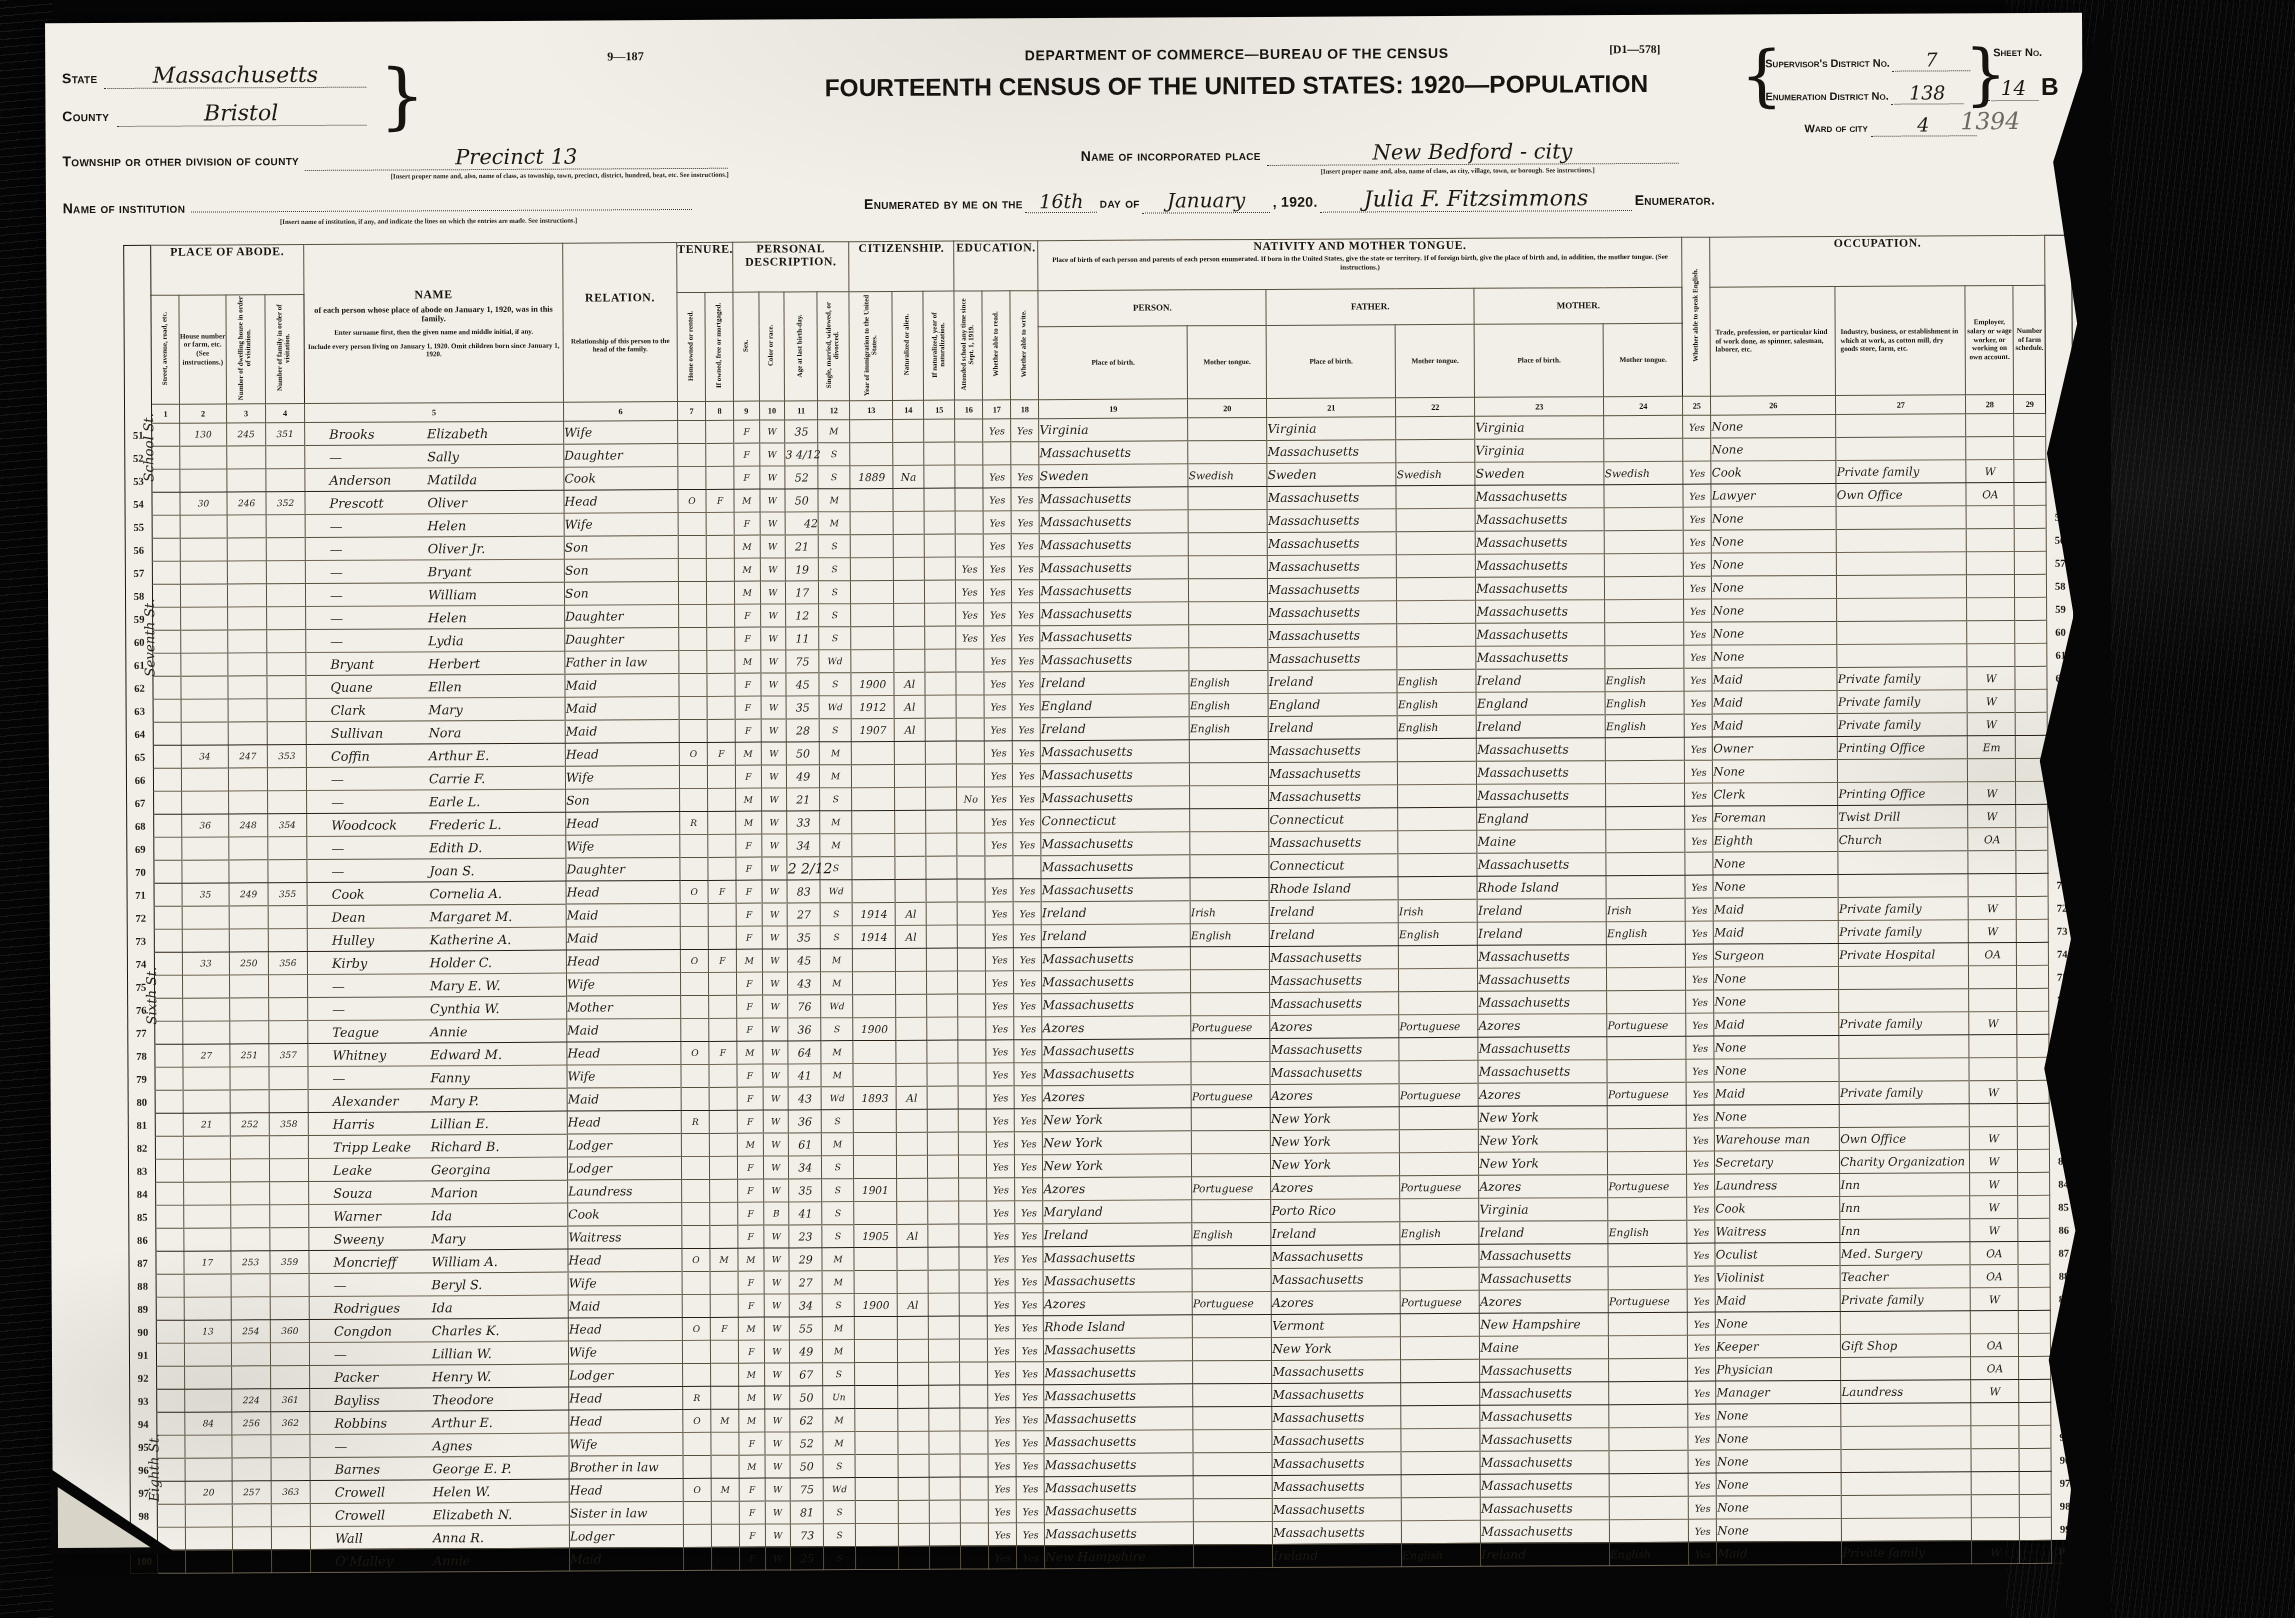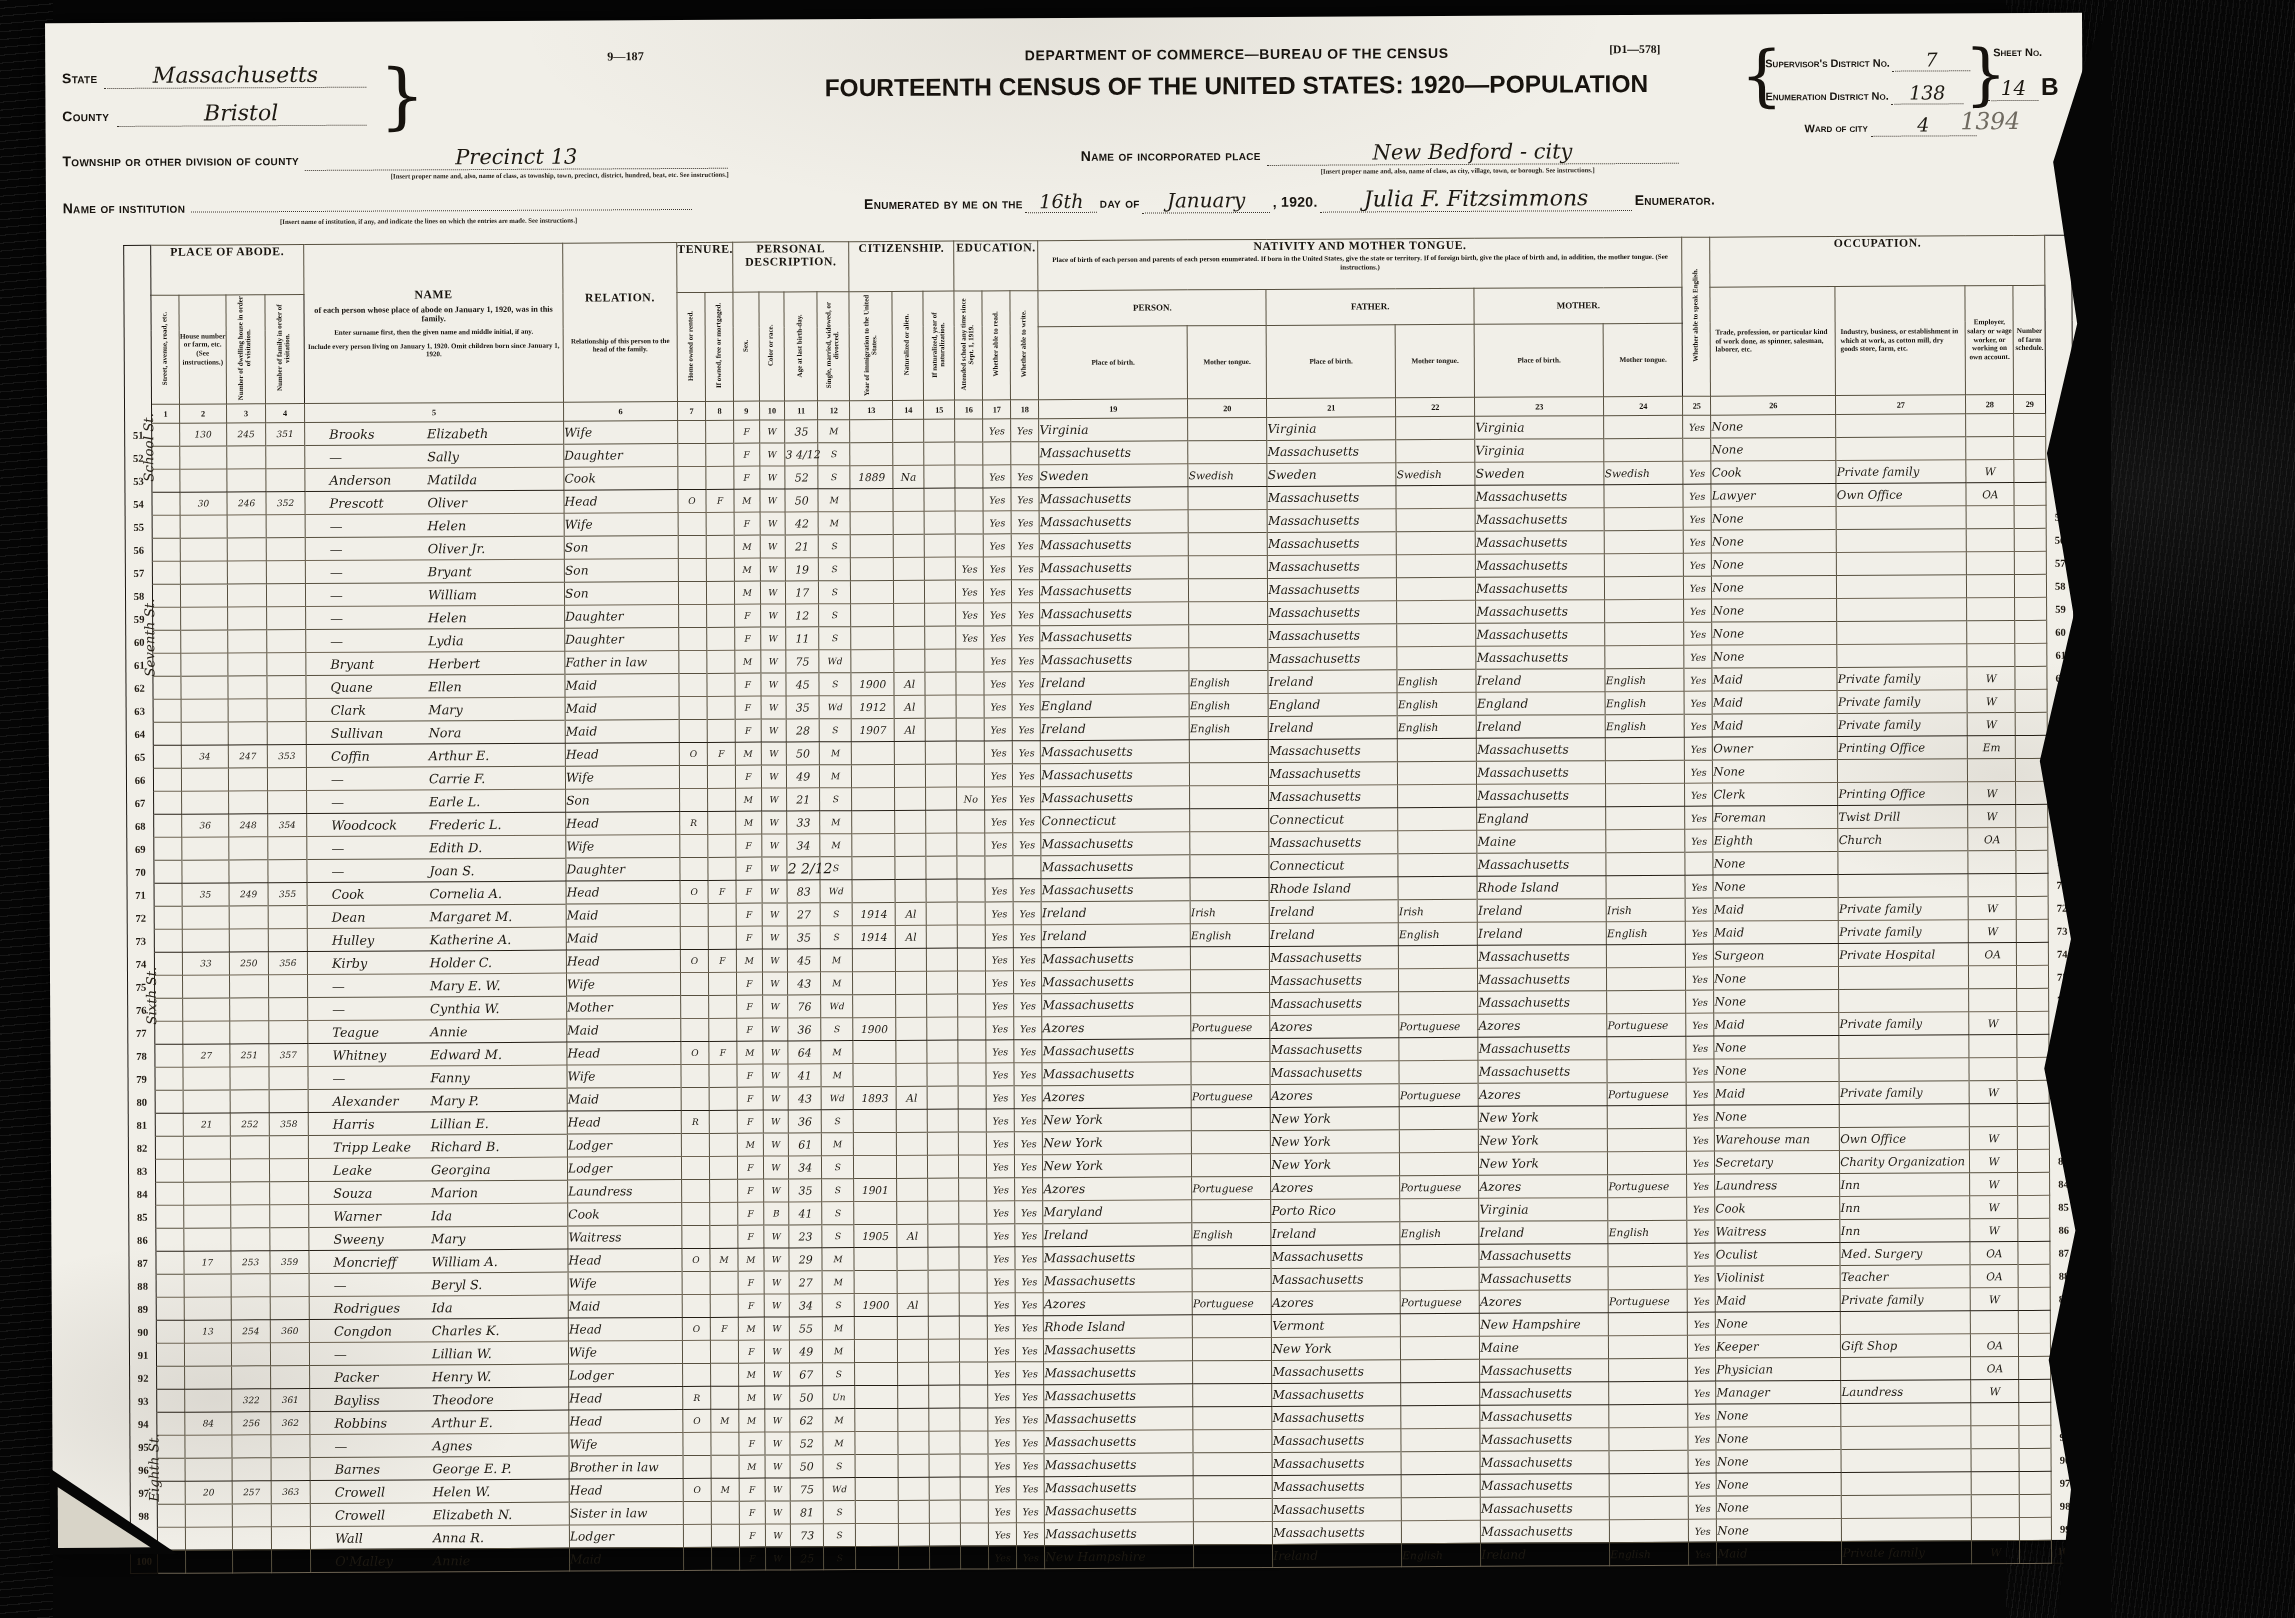--- a/index.html
+++ b/index.html
@@ -455,21 +455,21 @@
     <td class="c hw hwv"></td>
     <td class="namecell hw b-strong">
       <span class="sn">—</span>
       <span class="gn">Helen</span>
     </td>
     <td class="relcell hw b-strong">Wife</td>
     <td class="c hw hwv b-strong"></td>
     <td class="c hw hwv"></td>
     <td class="c hw hwv b-strong">F</td>
     <td class="c hw hwv">W</td>
-    <td class="c hw" style="font-size:11px;">42</td>
+    <td class="c hw" style="font-size:11px;text-align:right;">42</td>
     <td class="c hw hwv">M</td>
     <td class="c hw b-strong" style="font-size:10.6px;"></td>
     <td class="c hw" style="font-size:10.6px;"></td>
     <td class="c hw" style="font-size:10.6px;"></td>
     <td class="c hw b-strong" style="font-size:9.5px;"></td>
     <td class="c hw" style="font-size:9.5px;">Yes</td>
     <td class="c hw" style="font-size:9.5px;">Yes</td>
     <td class="poborig hw b-strong">Massachusetts</td>
     <td class="poborig hw" style="font-size:10.6px;"></td>
     <td class="poborig hw b-strong">Massachusetts</td>
@@ -1812,21 +1812,21 @@
     <td class="occell hw b-strong">Physician</td>
     <td class="occell hw"></td>
     <td class="c hw" style="font-size:10.6px;">OA</td>
     <td class="c hw" style="font-size:10.6px;"></td>
     <td class="ln ln-r">92</td>
   </tr>
           <tr class="rowline heavy">
     <td class="ln ln-l">93</td>
     <td class="b-strong street-cell"></td>
     <td class="c hw hwv"></td>
-    <td class="c hw hwv">322</td>
+    <td class="c hw hwv">224</td>
     <td class="c hw hwv">361</td>
     <td class="namecell hw b-strong">
       <span class="sn">Bayliss</span>
       <span class="gn">Theodore</span>
     </td>
     <td class="relcell hw b-strong">Head</td>
     <td class="c hw hwv b-strong">R</td>
     <td class="c hw hwv"></td>
     <td class="c hw hwv b-strong">M</td>
     <td class="c hw hwv">W</td>

